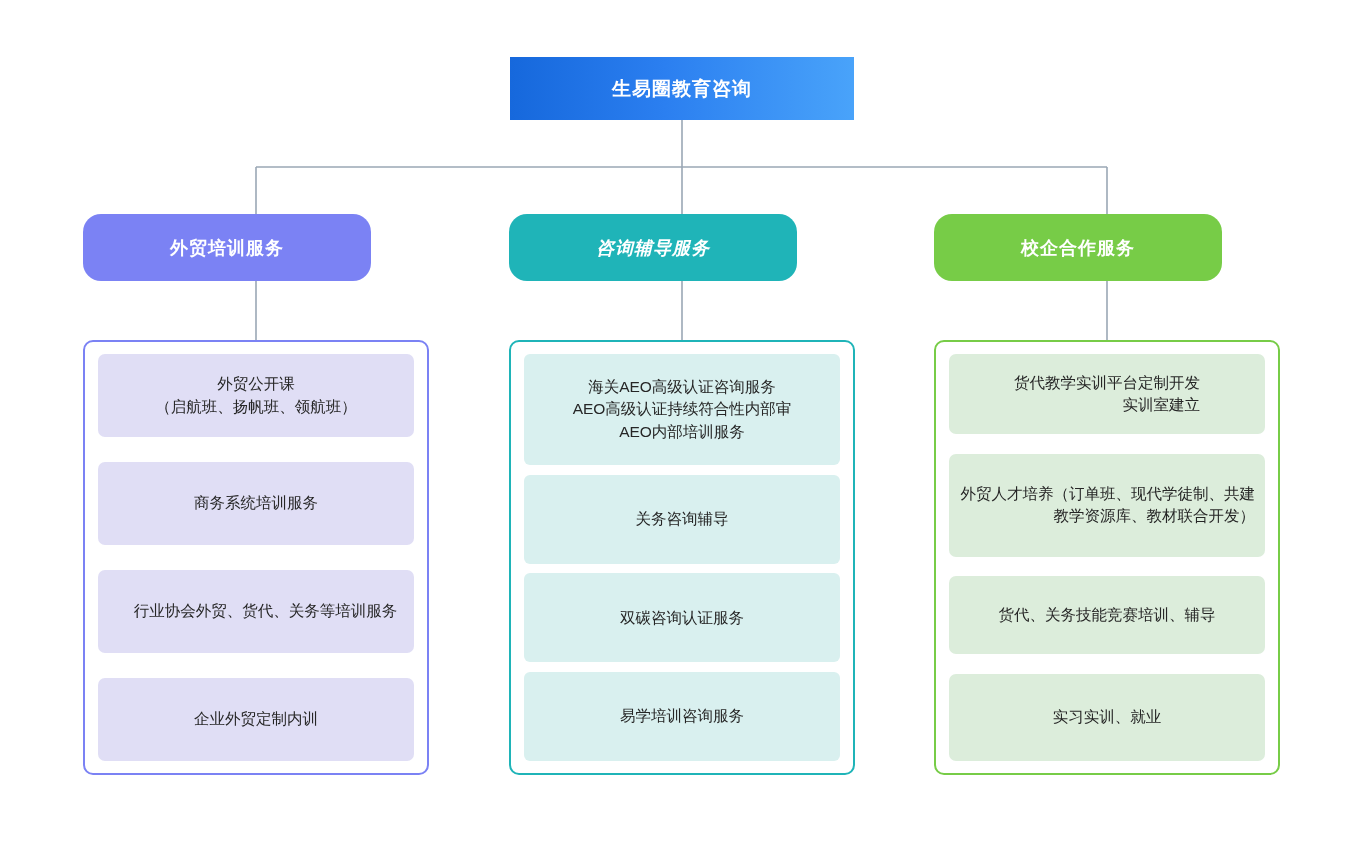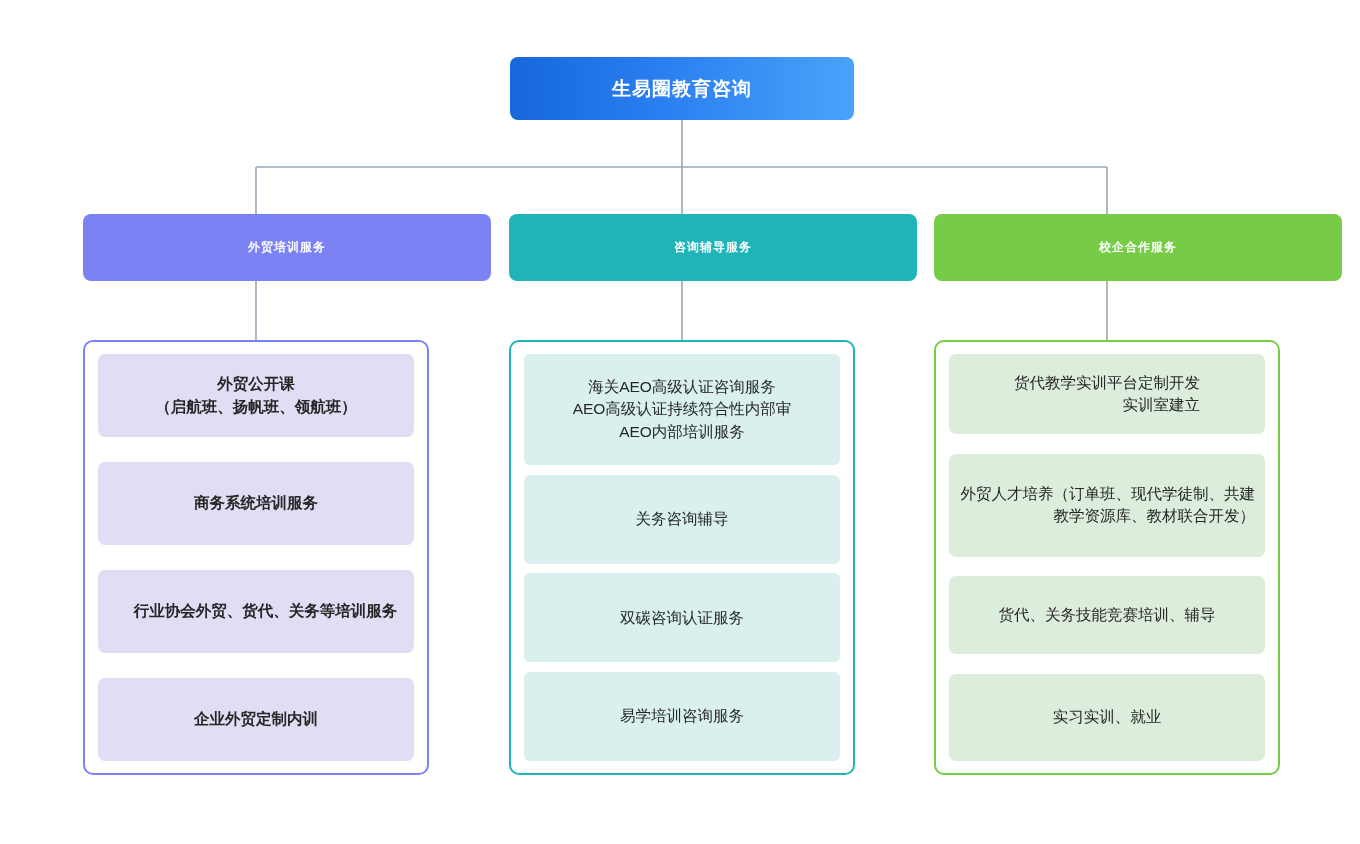--- a/index.html
+++ b/index.html
@@ -28,21 +28,21 @@
     pointer-events: none;
   }
 
   
   .root-node {
     position: absolute;
     left: 510px;
     top: 57px;
     width: 344px;
     height: 63px;
-    border-radius: 8px;
+    border-radius: 0;
     background: linear-gradient(90deg, #1668dc 0%, #2b7ff0 45%, #49a3fa 100%);
     display: flex;
     align-items: center;
     justify-content: center;
     color: #ffffff;
     font-size: 19px;
     font-weight: bold;
     letter-spacing: 1px;
   }
 
@@ -51,50 +51,50 @@
     position: absolute;
     top: 214px;
     width: 346px;
   }
   .column.col-1 { left: 83px; }
   .column.col-2 { left: 509px; }
   .column.col-3 { left: 934px; }
 
   
   .cat-header {
-    width: 408px;
+    width: 288px;
     height: 67px;
-    border-radius: 8px;
+    border-radius: 18px;
     display: flex;
     align-items: center;
     justify-content: center;
     color: #ffffff;
-    font-size: 12px;
+    font-size: 18px;
     font-weight: bold;
     letter-spacing: 1px;
   }
   .cat-header.purple { background: #7b82f4; }
-  .cat-header.teal   { background: #1fb4b8; }
+  .cat-header.teal   { background: #1fb4b8; font-style: italic; }
   .cat-header.green  { background: #77cc47; }
 
   
   .cat-body {
     position: absolute;
     top: 126px;
     width: 346px;
     height: 435px;
     border-radius: 10px;
     border: 2px solid #7b82f4;
     background: #ffffff;
     padding: 12px 13px;
     display: flex;
     flex-direction: column;
     justify-content: space-between;
   }
-  .cat-body.purple { border-color: #7b82f4; font-weight: bold; }
+  .cat-body.purple { border-color: #7b82f4; }
   .cat-body.teal   { border-color: #1fb4b8; }
   .cat-body.green  { border-color: #77cc47; }
 
   
   .leaf {
     border-radius: 7px;
     display: flex;
     align-items: center;
     justify-content: center;
     text-align: center;

